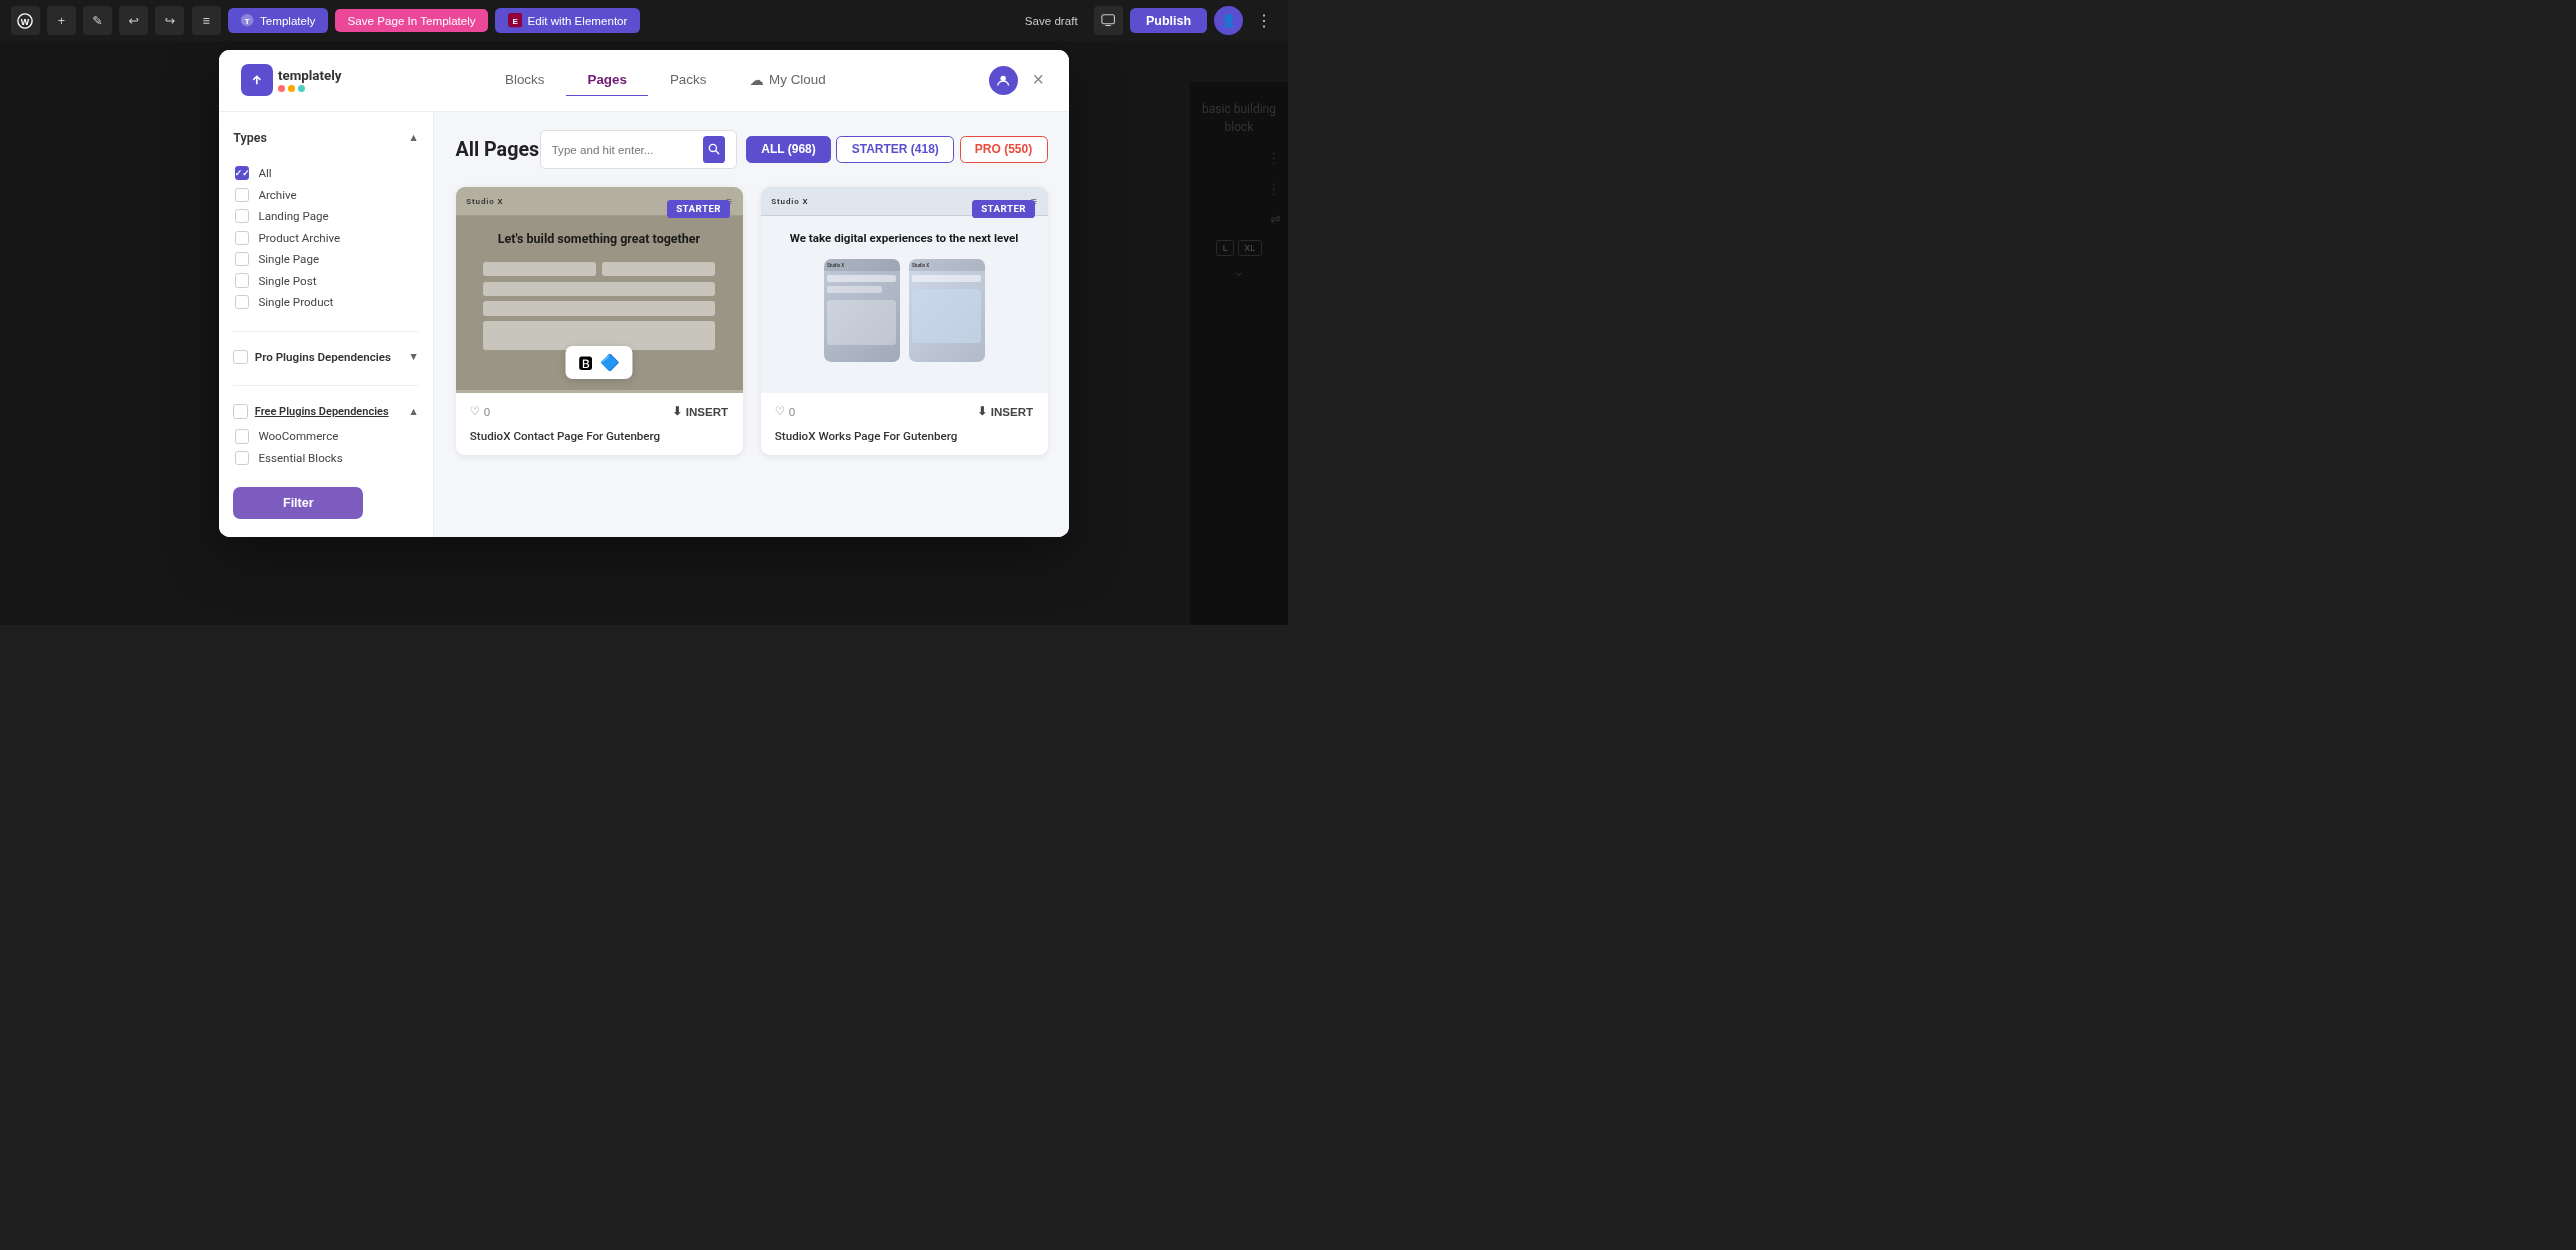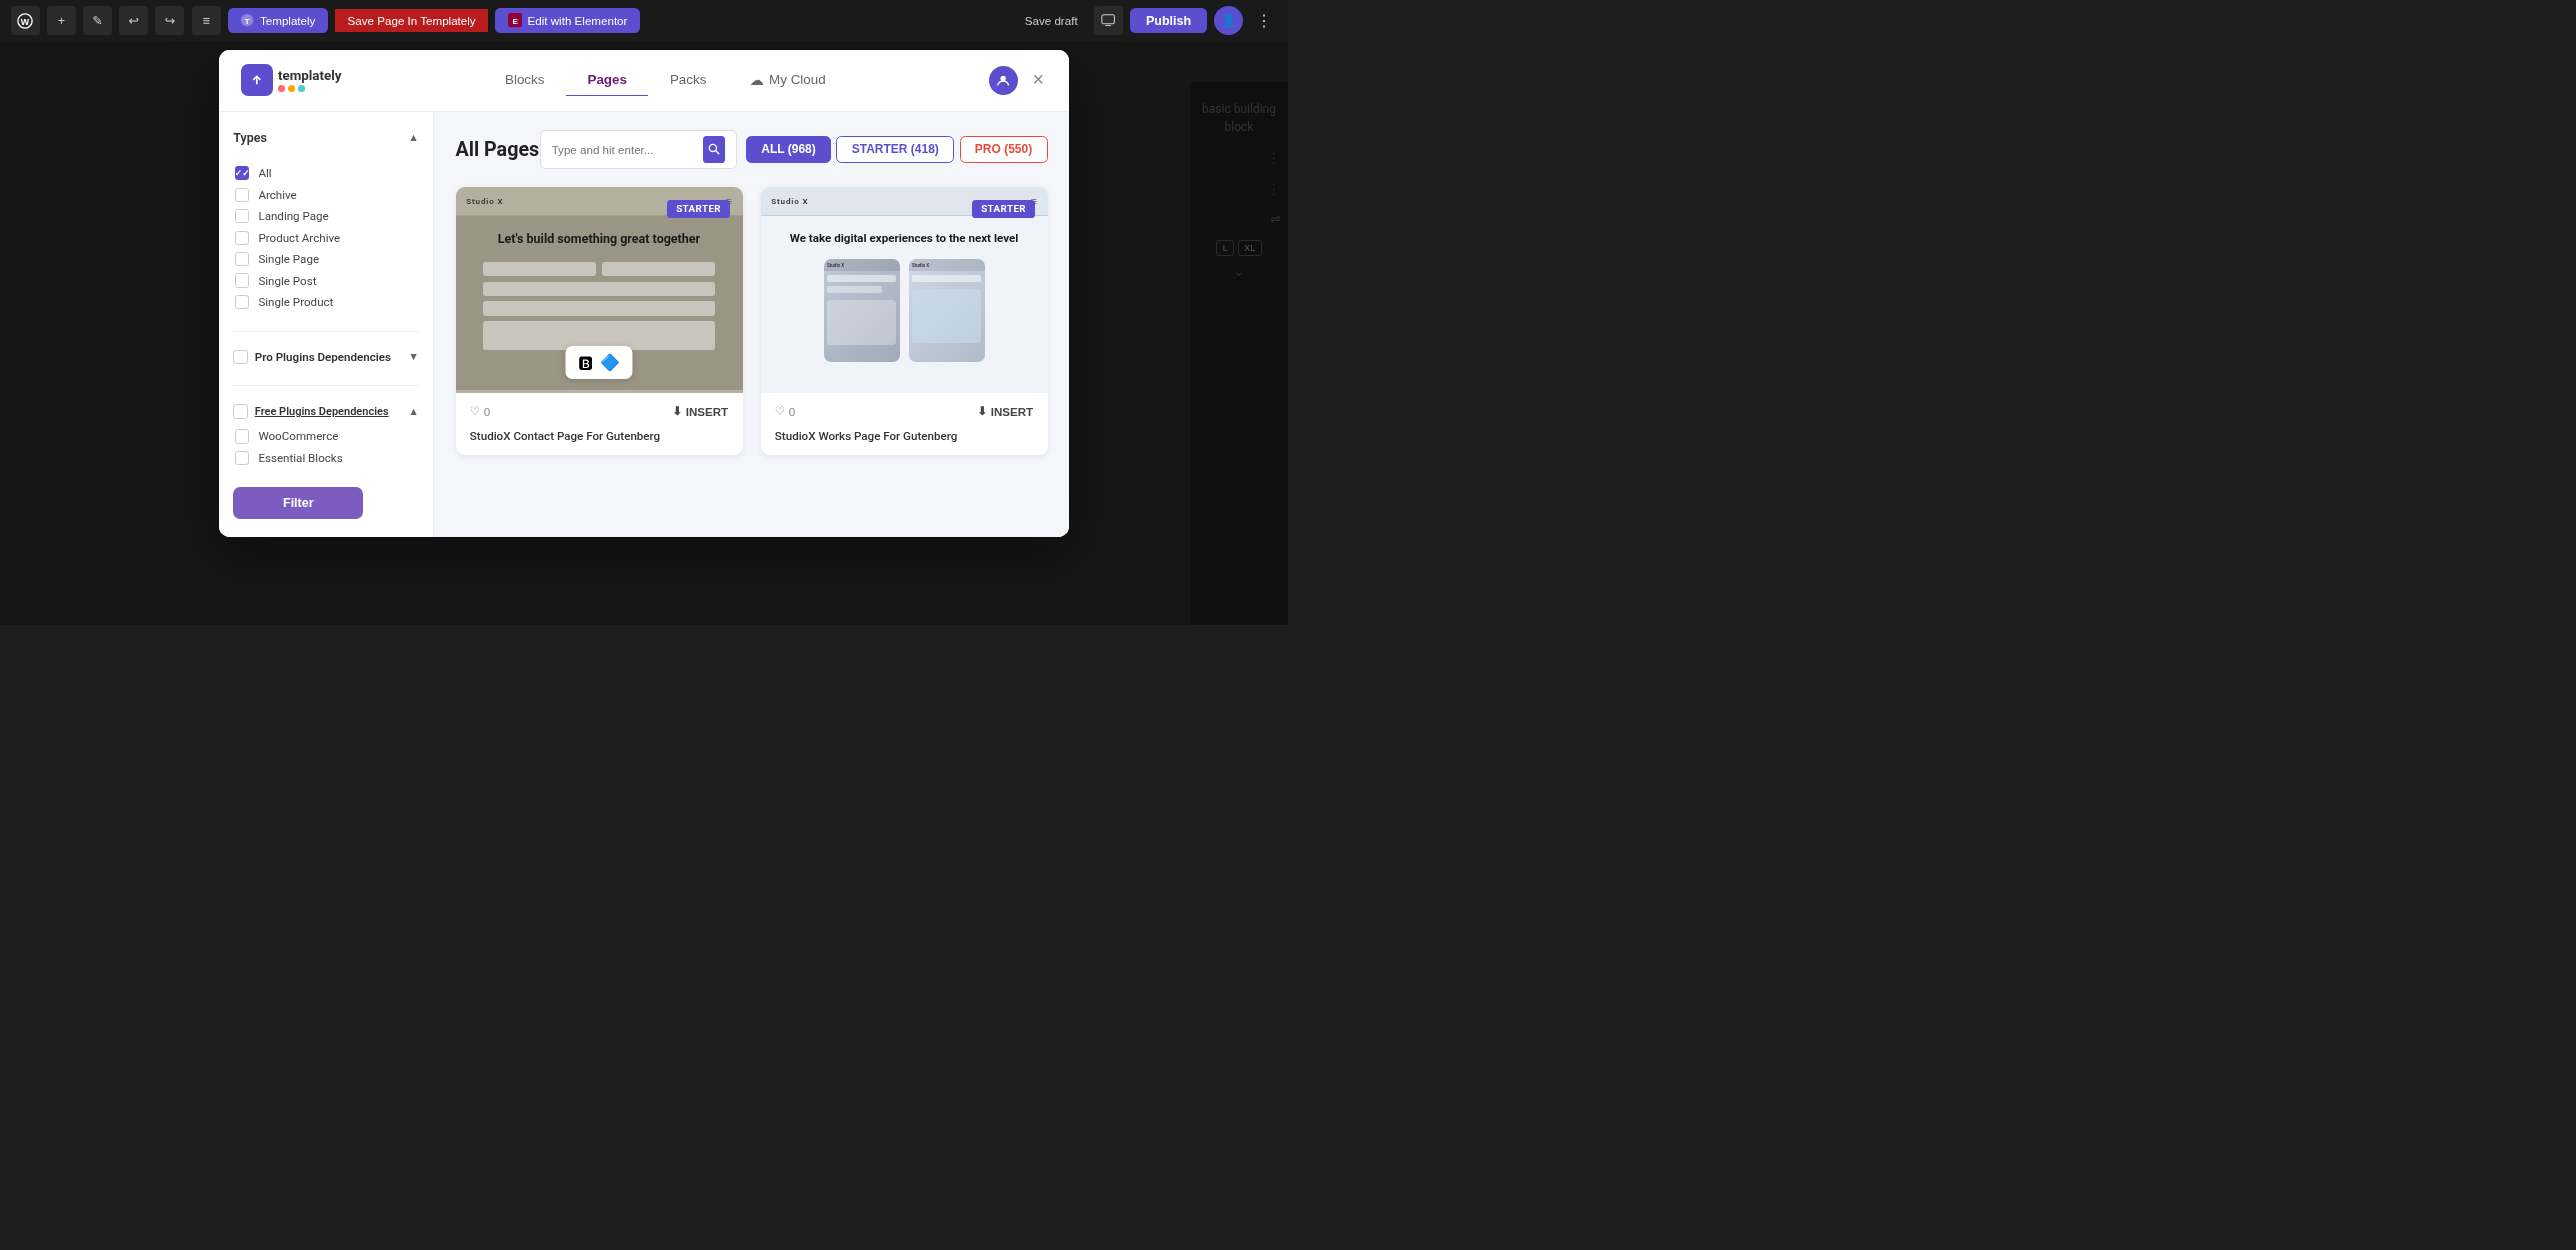--- a/index.html
+++ b/index.html
@@ -43,24 +43,24 @@
       border-radius: 5.4px;
       padding: 5.4px 12.5px;
       font-size: 11.6px;
       font-weight: 500;
       cursor: pointer;
       display: flex;
       align-items: center;
       gap: 5.4px;
     }
     .save-page-btn {
-      background: #b91c1c;
-      color: white;
-      border: none;
-      border-radius: 0;
+      background: #ec4899;
+      color: white;
+      border: none;
+      border-radius: 5px;
       padding: 5.4px 12.5px;
       font-size: 11.6px;
       font-weight: 500;
       cursor: pointer;
     }
     .elementor-btn {
       background: #5b4fcf;
       color: white;
       border: none;
       border-radius: 5.4px;

